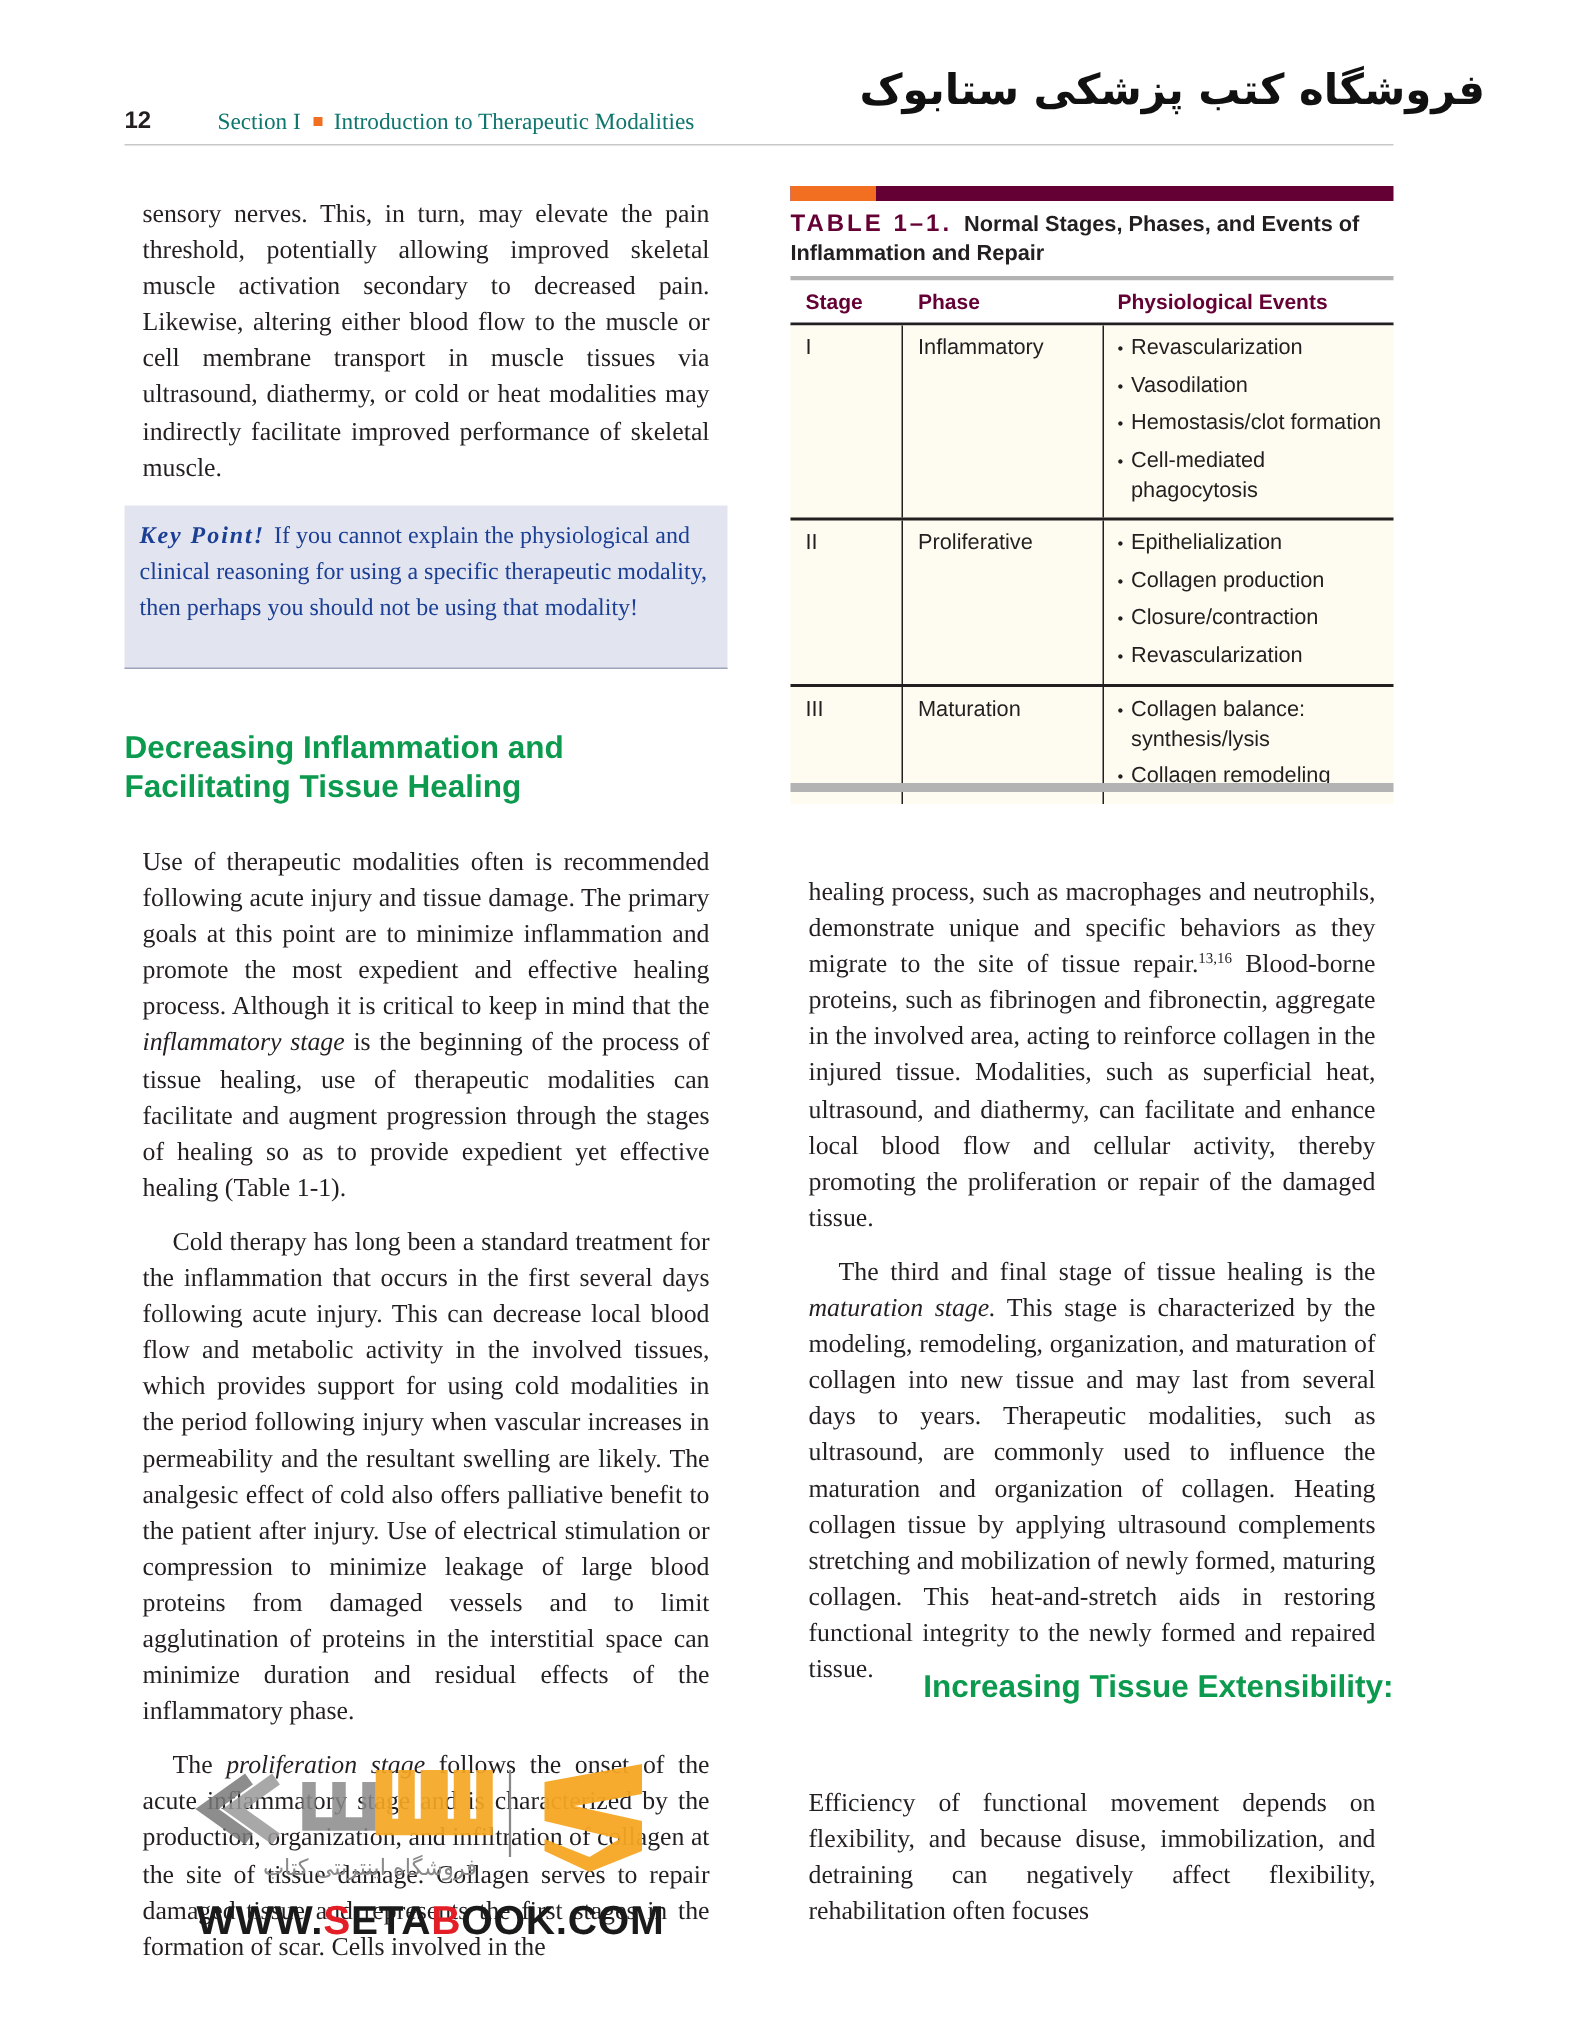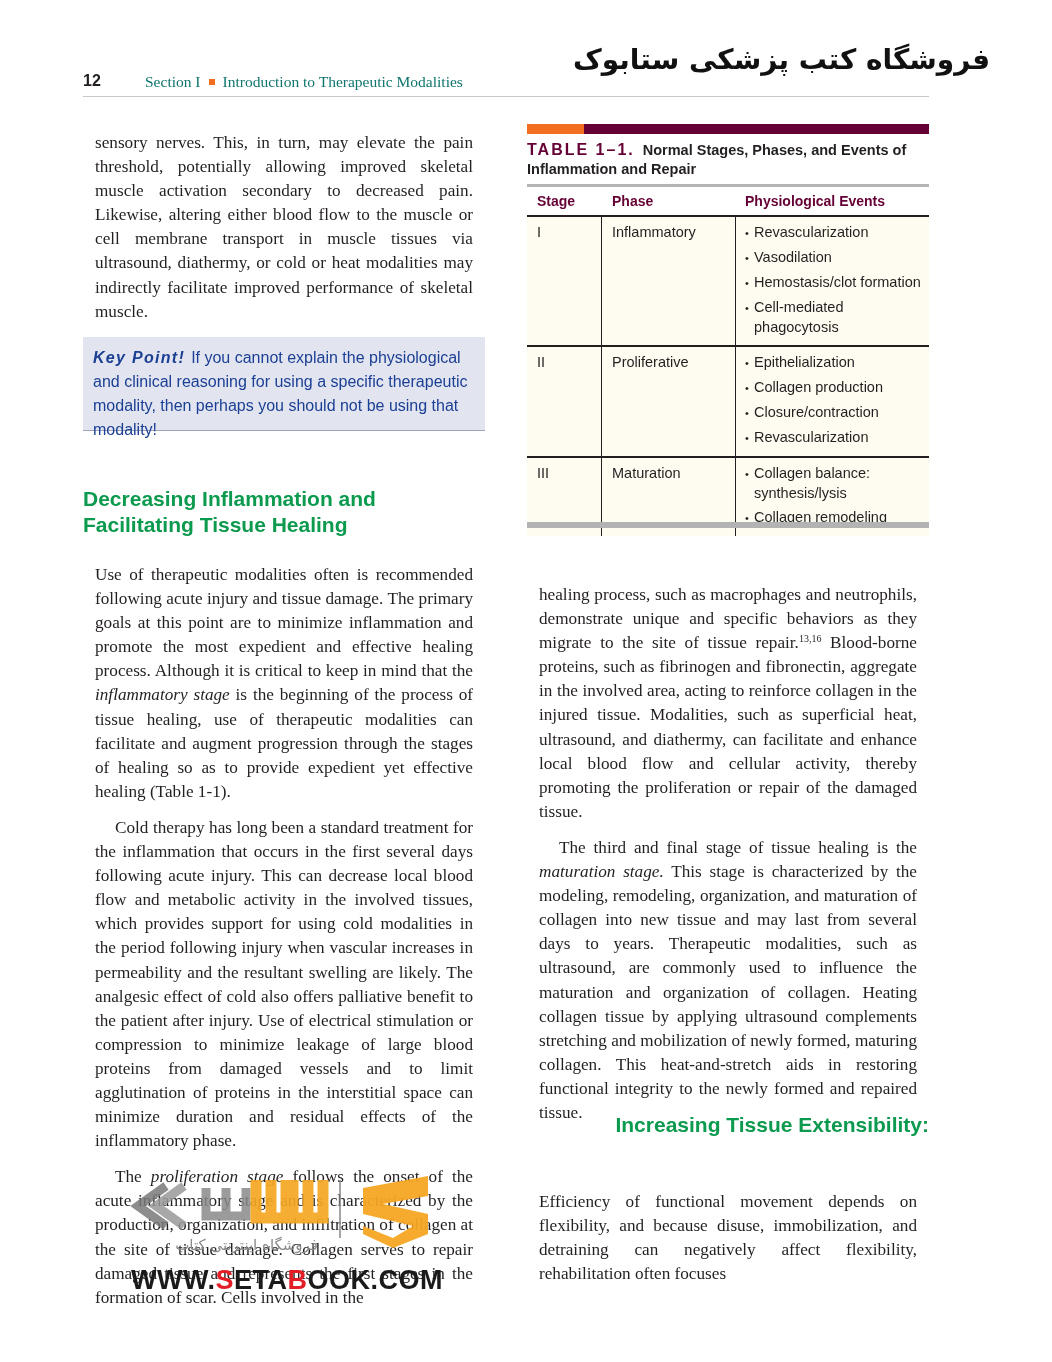--- a/index.html
+++ b/index.html
@@ -15,21 +15,21 @@
 
   
   .col { font-size:17.2px; line-height:24.1px; text-align:justify; color:#231f20; }
   .col p { margin:12px; }
   .col p.ind { text-indent:20px; }
   .left { left:83px; width:402px; }
   .right { left:527px; width:402px; }
   sup { font-size:10px; line-height:0; vertical-align:6px; }
 
   
-  .keypoint { left:83px; top:337px; width:402px; height:94px; background:#e2e5f0; border-bottom:1px solid #9da3b8; box-sizing:border-box; padding:9px 10px 0 10px; font-family:Liberation Sans, sans-serif; font-size:16px; line-height:24px; color:#1b3f94; }
+  .keypoint { left:83px; top:337px; width:402px; height:109px; background:#e2e5f0; border-bottom:1px solid #9da3b8; box-sizing:border-box; padding:9px 10px 0 10px; font-family:Liberation Serif, serif; font-size:16px; line-height:24px; color:#1b3f94; }
   .keypoint .kp-label { font-weight:bold; font-style:italic; letter-spacing:1.3px; color:#1b3f94; margin-right:6px; }
 
   
   .h2 { font-family:"Liberation Sans", sans-serif; font-weight:bold; font-size:21px; line-height:26px; color:#0c9a4e; }
 
   
   .tbl-bar { left:527px; top:124px; width:402px; height:10px; background:#650035; }
   .tbl-bar .orange { position:absolute; left:0; top:0; width:57px; height:10px; background:#f26f21; }
   .tbl-title { left:527px; top:140px; width:402px; font-family:"Liberation Sans", sans-serif; font-size:14.5px; line-height:19px; font-weight:bold; color:#231f20; }
   .tbl-title .tnum { color:#650035; letter-spacing:2px; font-size:16px; margin-right:8px; }

